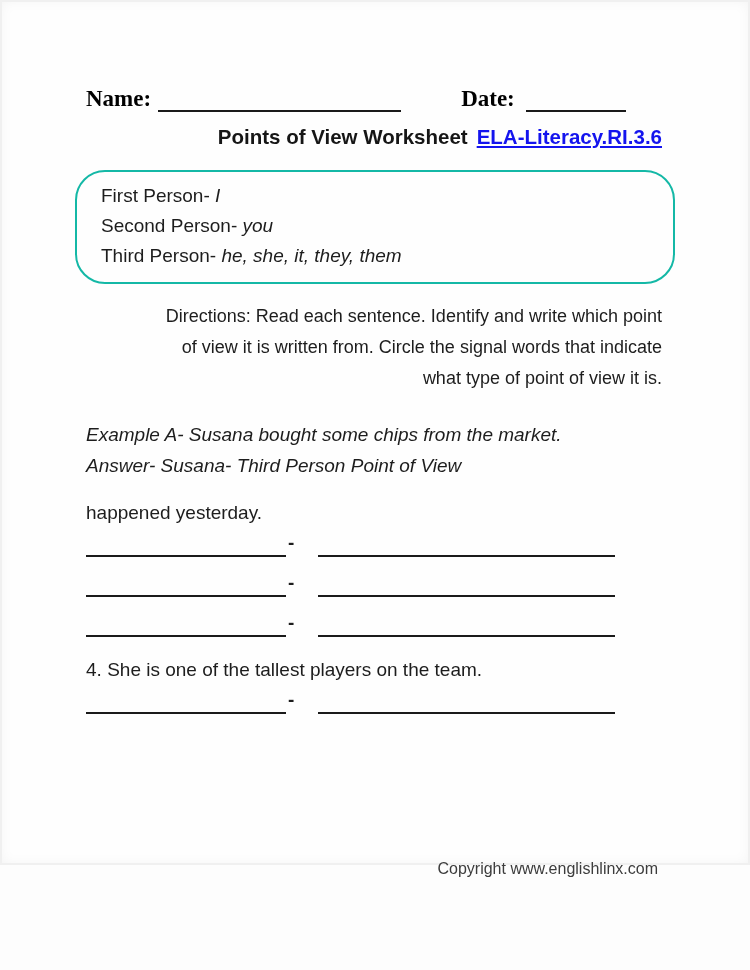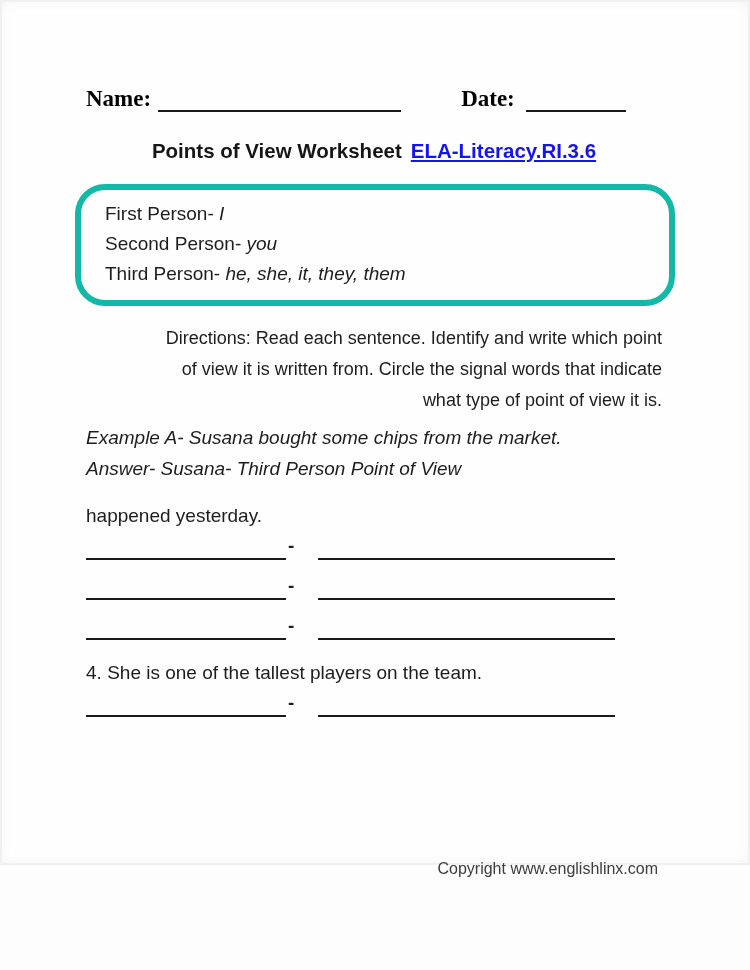--- a/index.html
+++ b/index.html
@@ -36,62 +36,62 @@
     border-bottom: 2px solid #1a1a1a;
     height: 20px;
     vertical-align: bottom;
   }
   .name-blank { width: 243px; margin-left: 7px; }
   .date-group { margin-left: 60px; }
   .date-blank { width: 100px; margin-left: 7px; }
 
   
   .title-row {
-    margin-top: 27px;
-    text-align: center;
+    margin-top: 13px;
+    text-align: right;
     font-size: 20.5px;
     font-weight: bold;
     white-space: nowrap;
   }
   .title-text { color: #161616; }
   .standard-link {
     color: #1414ee;
     text-decoration: underline;
     margin-left: 9px;
     cursor: pointer;
   }
 
   
   .key-box {
     margin-top: 21px;
     margin-left: -11px;
     width: 600px;
     box-sizing: border-box;
-    border: 6px solid #14b8a6;
+    border: 2px solid #14b8a6;
     border-radius: 30px;
     padding: 9px 16px 11px 24px;
   }
   .key-line {
     font-size: 19px;
     line-height: 30px;
     white-space: nowrap;
   }
   .key-value { font-style: italic; }
 
   
   .directions { margin-top: 17px; }
   .dir-line {
     font-size: 18px;
     line-height: 31px;
     white-space: nowrap;
     text-align: right;
   }
 
   
-  .example { margin-top: 6px; }
+  .example { margin-top: 25px; }
   .ex-line {
     font-size: 19px;
     line-height: 31px;
     font-style: italic;
     white-space: nowrap;
   }
 
   
   .question { margin-top: 17px; }
   .q-line {

